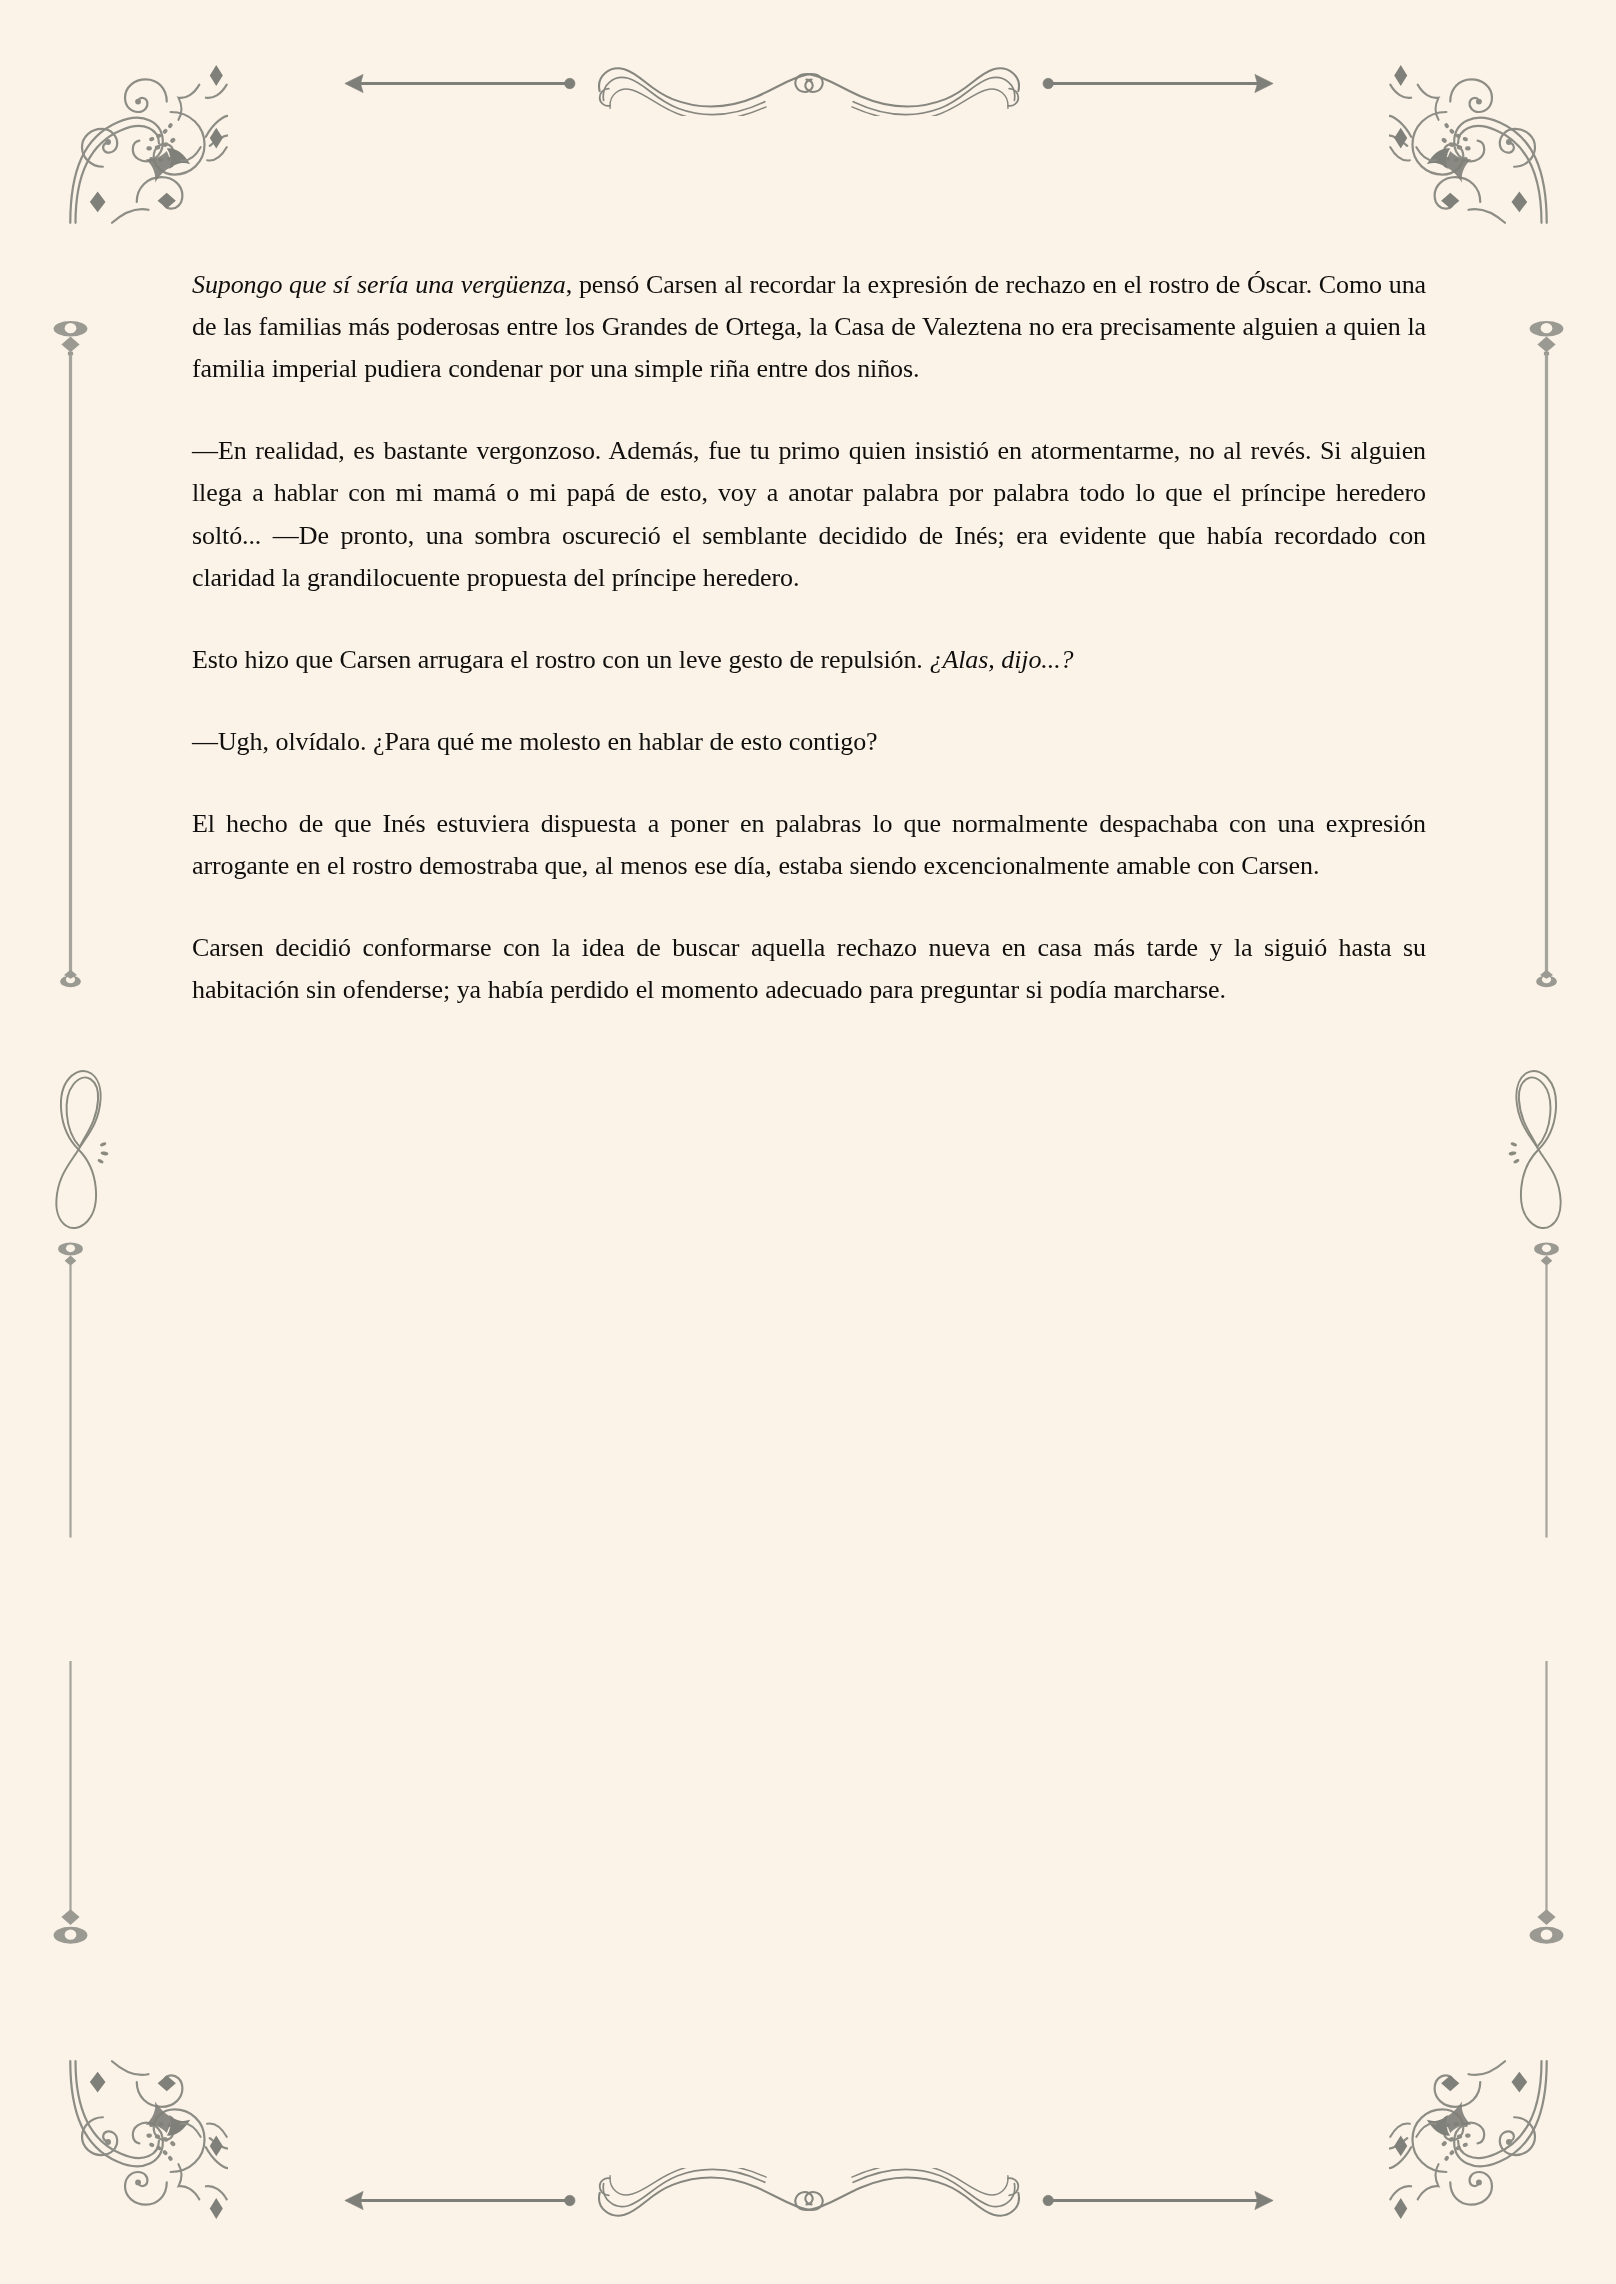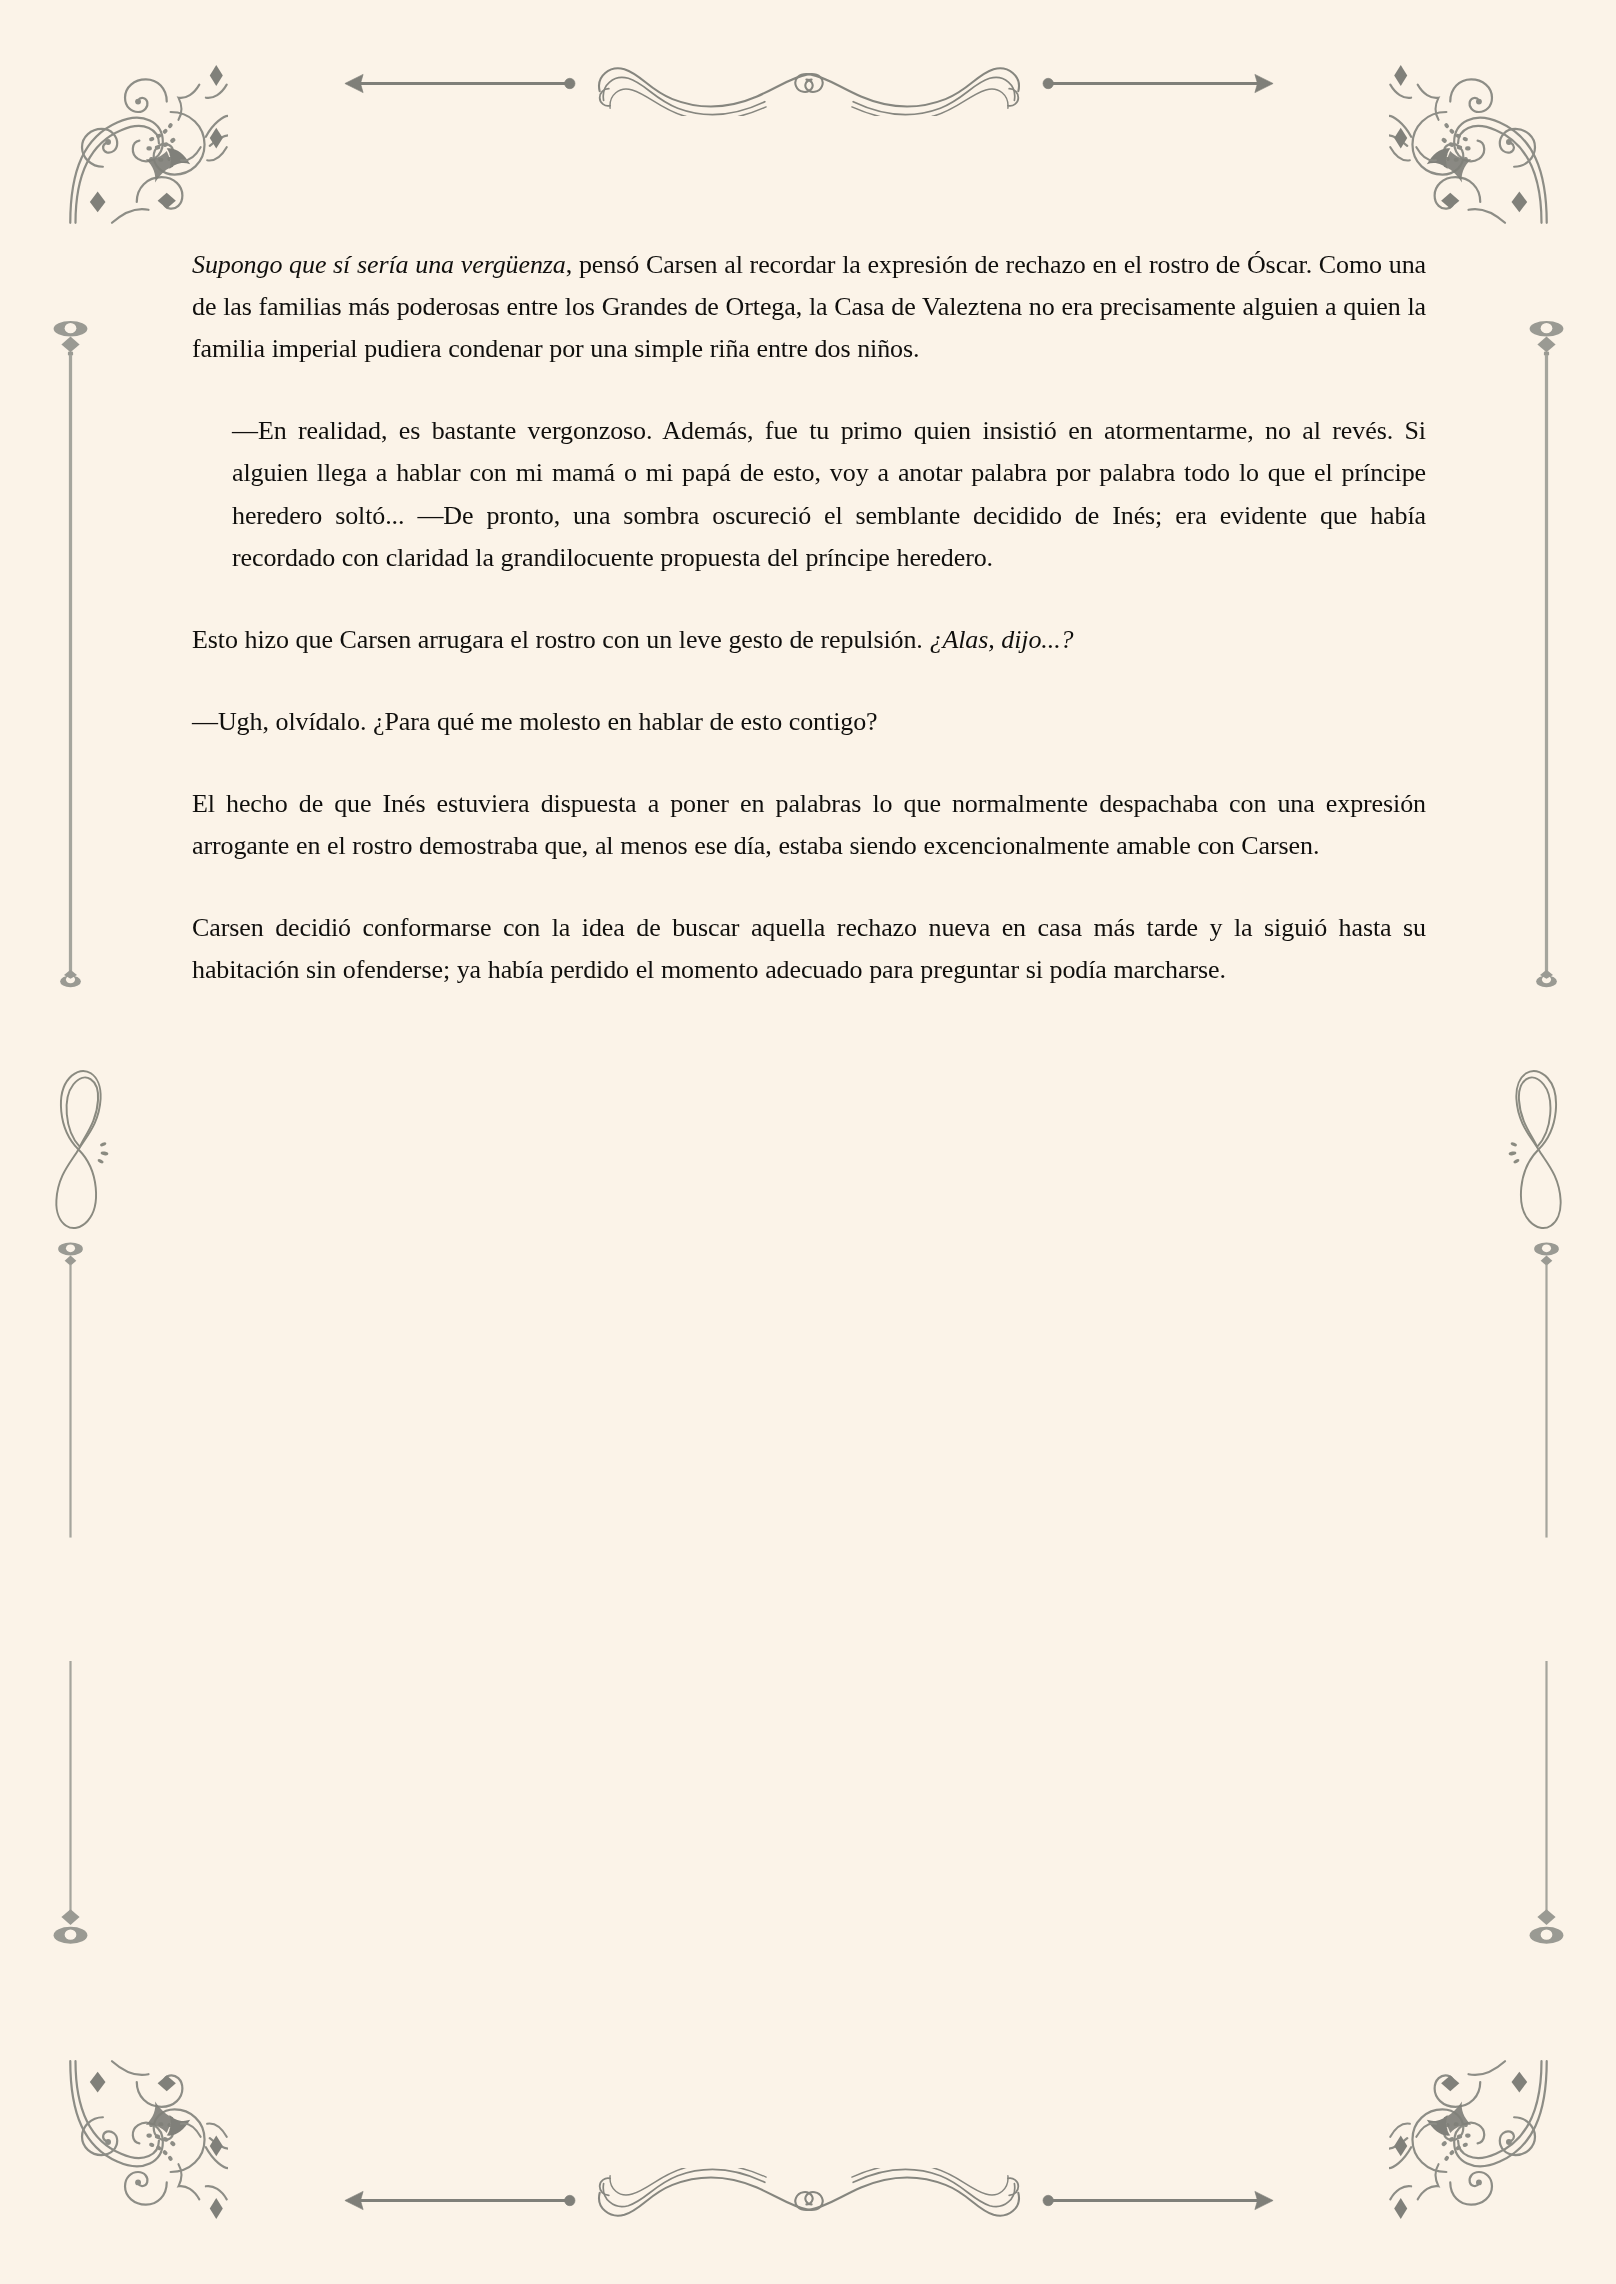--- a/index.html
+++ b/index.html
@@ -48,21 +48,21 @@
   .rod-left-4  { left: 51px;  top: 1654px; }
   .rod-right-4 { right: 51px; top: 1654px; }
 
   .knot-left  { left: 46px;  top: 1052px; }
   .knot-right { right: 46px; top: 1052px; transform: scaleX(-1); }
 
   
   .content {
     position: absolute;
     left: 192px;
-    top: 244px;
+    top: 264px;
     width: 1234px;
   }
 
   .para {
     margin: 0 0 0px 0;
     font-size: 26px;
     line-height: 1.62;
     color: #100f0d;
     text-align: justify;
     text-justify: inter-word;
@@ -73,21 +73,21 @@
 
   .para + .para {
     margin-top: 40px;
   }
 
   .para em {
     font-style: italic;
   }
 
   
-  .gap-1 { margin-top: 68px; margin-left: 40px; }
+  .gap-1 { margin-top: 68px; }
   .gap-2 { margin-top: 73px; }
   .gap-3 { margin-top: 70px; }
   .gap-4 { margin-top: 69px; }
   .gap-5 { margin-top: 76px; }
   .gap-6 { margin-top: 70px; }
   .gap-7 { margin-top: 72px; }
 </style>
 </head>
 <body style="background: rgb(251, 243, 232);">
 

